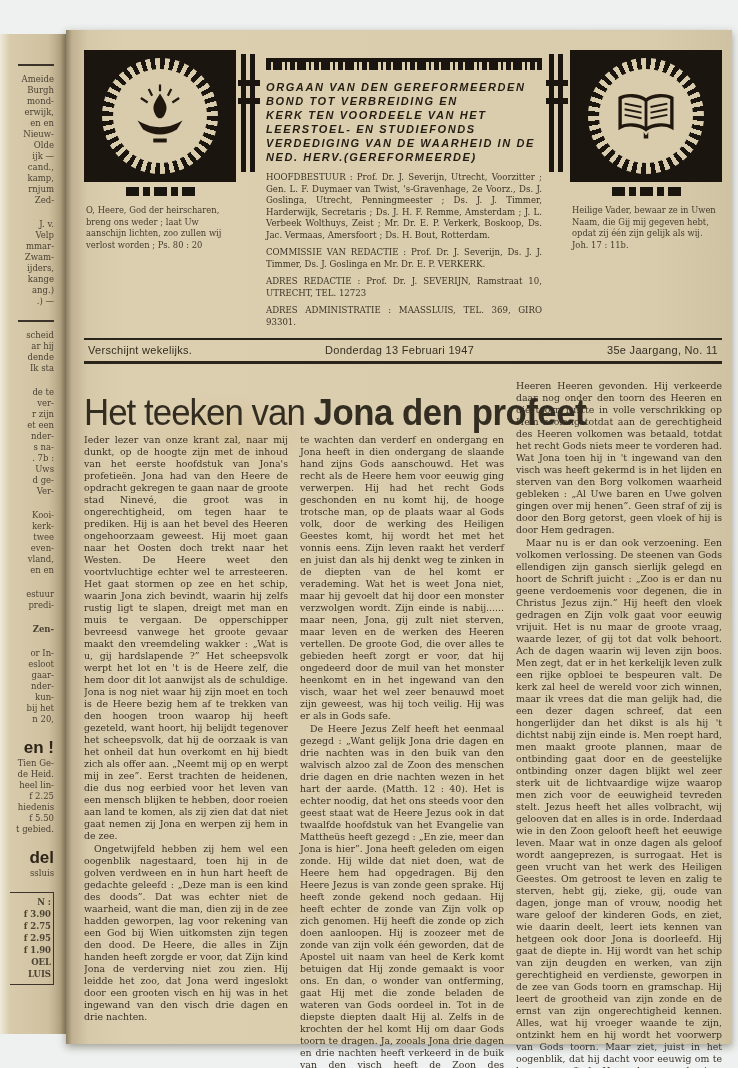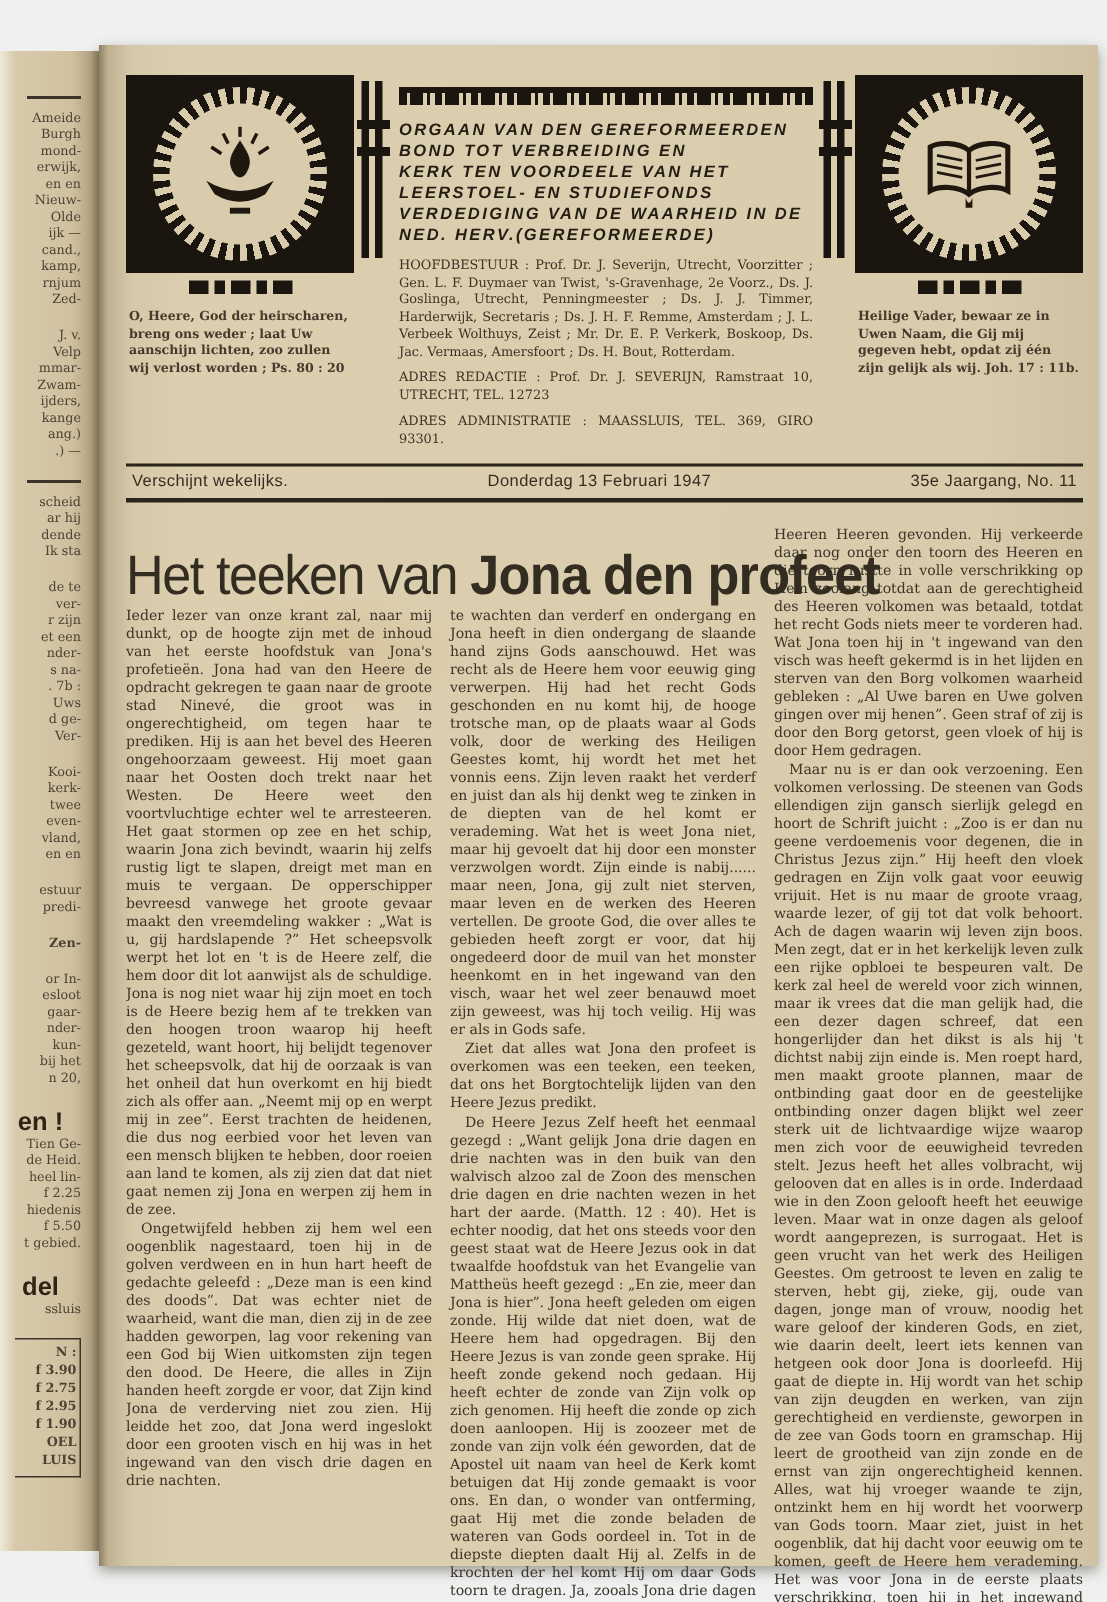--- a/index.html
+++ b/index.html
@@ -13,21 +13,21 @@
   
   .spine {
     position:absolute; left:0; top:34px; width:66px; height:1000px;
     background:linear-gradient(90deg,#efe9da 0,#d8cbab 10px,#cfc1a0 48px,#b4a584 60px,#8f8164 66px);
     padding:24px 12px 0 0;
     font-size:8.5px; line-height:11px; color:#4c4234;
     text-align:right; overflow:hidden;
   }
   .spine-rule { border-top:2px solid #3c342a; margin:6px 0 8px 18px; }
   .spine-group { margin-bottom:13px; }
-  .spine-big { font-family:"Liberation Sans",sans-serif; font-weight:bold; font-size:17px; line-height:20px; color:#2e2418;text-align:center; }
+  .spine-big { font-family:"Liberation Sans",sans-serif; font-weight:bold; font-size:17px; line-height:20px; color:#2e2418; }
   .spine-ad-box { border:1.5px solid #3c342a; border-left:none; margin:6px 0 0 10px; padding:3px 2px 4px 0; font-weight:bold; }
   .spine-ad-box .spine-line { line-height:12px; }
   .g-bold { font-weight:bold; }
   
   .page {
     position:absolute; left:66px; top:30px; width:666px; height:1014px;
     background:
       radial-gradient(ellipse 120px 60px at 24% 40%, rgba(186,140,60,.18), rgba(186,140,60,0) 70%),
       radial-gradient(ellipse 90px 50px at 30% 86%, rgba(186,140,60,.15), rgba(186,140,60,0) 70%),
       radial-gradient(ellipse 160px 90px at 88% 55%, rgba(170,130,60,.12), rgba(170,130,60,0) 70%),
@@ -71,21 +71,21 @@
   }
   .sun { width:116px; height:116px; border-radius:50%;
     background:repeating-conic-gradient(#1a150f 0 5deg,#d9ccac 5deg 10deg); position:relative; }
   .sun-in { position:absolute; inset:11px; border-radius:50%; background:#d9ccac;
     display:flex; align-items:center; justify-content:center; }
   .pillar { position:absolute; top:4px; width:22px; height:118px; }
   .pillar-right { right:-24px; } .pillar-left { left:-24px; }
   .blocks-row { display:flex; gap:4px; justify-content:center; margin-top:5px; }
   .blk { width:13px; height:9px; background:#1a150f; }
   .blk.sm { width:7px; }
-  .verse { margin-top:9px; font-size:8.4px; line-height:11.5px; color:#453b2d; padding:0 2px;font-weight:bold; }
+  .verse { margin-top:9px; font-size:8.4px; line-height:11.5px; color:#453b2d; padding:0 2px; }
   .mast-center { flex:1; padding:6px 28px 0 30px; }
   .barcode { height:12px; margin:2px 0 10px;
     background:repeating-linear-gradient(90deg,#1a150f 0 5px,transparent 5px 7px,#1a150f 7px 16px,transparent 16px 19px,#1a150f 19px 21px,transparent 21px 24px);
     border-top:4px solid #1a150f; }
   .organ { font-family:"Liberation Sans",sans-serif; font-weight:bold; font-size:11px;
     letter-spacing:1.6px; line-height:14px; color:#241d13;font-style:italic; }
   .board { font-size:8.6px; line-height:11.5px; margin-top:6px; text-align:justify; color:#38;
     color:#3c3325; }
   .board.first { margin-top:8px; }
   
@@ -247,20 +247,21 @@
       </div>
 
       <div class="mast-center">
         <div class="barcode"></div>
         <div class="organ">
           <div>ORGAAN VAN DEN GEREFORMEERDEN BOND TOT VERBREIDING EN</div>
           <div>KERK TEN VOORDEELE VAN HET LEERSTOEL- EN STUDIEFONDS</div>
           <div>VERDEDIGING VAN DE WAARHEID IN DE NED. HERV.(GEREFORMEERDE)</div>
         </div>
         <p class="board first">HOOFDBESTUUR : Prof. Dr. J. Severijn, Utrecht, Voorzitter ; Gen. L. F. Duymaer van Twist, 's-Gravenhage, 2e Voorz., Ds. J. Goslinga, Utrecht, Penningmeester ; Ds. J. J. Timmer, Harderwijk, Secretaris ; Ds. J. H. F. Remme, Amsterdam ; J. L. Verbeek Wolthuys, Zeist ; Mr. Dr. E. P. Verkerk, Boskoop, Ds. Jac. Vermaas, Amersfoort ; Ds. H. Bout, Rotterdam.</p>
+        <p class="board">COMMISSIE VAN REDACTIE : Prof. Dr. J. Severijn, Ds. J. J. Timmer, Ds. J. Goslinga en Mr. Dr. E. P. VERKERK.</p>
         <p class="board">ADRES REDACTIE : Prof. Dr. J. SEVERIJN, Ramstraat 10, UTRECHT, TEL. 12723</p>
         <p class="board">ADRES ADMINISTRATIE : MAASSLUIS, TEL. 369, GIRO 93301.</p>
       </div>
 
       <div class="emb-col">
         <div class="emb-square">
           <svg class="pillar pillar-left" viewBox="0 0 22 118">
             <rect x="3" y="0" width="5" height="118" fill="#1a150f"></rect>
             <rect x="12" y="0" width="5" height="118" fill="#1a150f"></rect>
             <rect x="0" y="26" width="22" height="6" fill="#1a150f"></rect>
@@ -308,21 +309,20 @@
     <div class="left-wrap">
       <h1 class="headline"><span class="light">Het teeken van </span><span class="bold">Jona den profeet</span></h1>
       <div class="cols2">
         <div class="col">
           <p class="cont">Ieder lezer van onze krant zal, naar mij dunkt, op de hoogte zijn met de inhoud van het eerste hoofdstuk van Jona's profetieën. Jona had van den Heere de opdracht gekregen te gaan naar de groote stad Ninevé, die groot was in ongerechtigheid, om tegen haar te prediken. Hij is aan het bevel des Heeren ongehoorzaam geweest. Hij moet gaan naar het Oosten doch trekt naar het Westen. De Heere weet den voortvluchtige echter wel te arresteeren. Het gaat stormen op zee en het schip, waarin Jona zich bevindt, waarin hij zelfs rustig ligt te slapen, dreigt met man en muis te vergaan. De opperschipper bevreesd vanwege het groote gevaar maakt den vreemdeling wakker : „Wat is u, gij hardslapende ?” Het scheepsvolk werpt het lot en 't is de Heere zelf, die hem door dit lot aanwijst als de schuldige. Jona is nog niet waar hij zijn moet en toch is de Heere bezig hem af te trekken van den hoogen troon waarop hij heeft gezeteld, want hoort, hij belijdt tegenover het scheepsvolk, dat hij de oorzaak is van het onheil dat hun overkomt en hij biedt zich als offer aan. „Neemt mij op en werpt mij in zee”. Eerst trachten de heidenen, die dus nog eerbied voor het leven van een mensch blijken te hebben, door roeien aan land te komen, als zij zien dat dat niet gaat nemen zij Jona en werpen zij hem in de zee.</p>
           <p>Ongetwijfeld hebben zij hem wel een oogenblik nagestaard, toen hij in de golven verdween en in hun hart heeft de gedachte geleefd : „Deze man is een kind des doods”. Dat was echter niet de waarheid, want die man, dien zij in de zee hadden geworpen, lag voor rekening van een God bij Wien uitkomsten zijn tegen den dood. De Heere, die alles in Zijn handen heeft zorgde er voor, dat Zijn kind Jona de verderving niet zou zien. Hij leidde het zoo, dat Jona werd ingeslokt door een grooten visch en hij was in het ingewand van den visch drie dagen en drie nachten.</p>
 
         </div>
         <div class="col">
           <p class="cont">te wachten dan verderf en ondergang en Jona heeft in dien ondergang de slaande hand zijns Gods aanschouwd. Het was recht als de Heere hem voor eeuwig ging verwerpen. Hij had het recht Gods geschonden en nu komt hij, de hooge trotsche man, op de plaats waar al Gods volk, door de werking des Heiligen Geestes komt, hij wordt het met het vonnis eens. Zijn leven raakt het verderf en juist dan als hij denkt weg te zinken in de diepten van de hel komt er verademing. Wat het is weet Jona niet, maar hij gevoelt dat hij door een monster verzwolgen wordt. Zijn einde is nabij...... maar neen, Jona, gij zult niet sterven, maar leven en de werken des Heeren vertellen. De groote God, die over alles te gebieden heeft zorgt er voor, dat hij ongedeerd door de muil van het monster heenkomt en in het ingewand van den visch, waar het wel zeer benauwd moet zijn geweest, was hij toch veilig. Hij was er als in Gods safe.</p>
-          <p>Ziet dat alles wat Jona den profeet is overkomen was een teeken, een teeken, dat ons het Borgtochtelijk lijden van den Heere Jezus predikt.</p>
           <p>De Heere Jezus Zelf heeft het eenmaal gezegd : „Want gelijk Jona drie dagen en drie nachten was in den buik van den walvisch alzoo zal de Zoon des menschen drie dagen en drie nachten wezen in het hart der aarde. (Matth. 12 : 40). Het is echter noodig, dat het ons steeds voor den geest staat wat de Heere Jezus ook in dat twaalfde hoofdstuk van het Evangelie van Mattheüs heeft gezegd : „En zie, meer dan Jona is hier”. Jona heeft geleden om eigen zonde. Hij wilde dat niet doen, wat de Heere hem had opgedragen. Bij den Heere Jezus is van zonde geen sprake. Hij heeft zonde gekend noch gedaan. Hij heeft echter de zonde van Zijn volk op zich genomen. Hij heeft die zonde op zich doen aanloopen. Hij is zoozeer met de zonde van zijn volk één geworden, dat de Apostel uit naam van heel de Kerk komt betuigen dat Hij zonde gemaakt is voor ons. En dan, o wonder van ontferming, gaat Hij met die zonde beladen de wateren van Gods oordeel in. Tot in de diepste diepten daalt Hij al. Zelfs in de krochten der hel komt Hij om daar Gods toorn te dragen. Ja, zooals Jona drie dagen en drie nachten heeft verkeerd in de buik van den visch heeft de Zoon des menschen drie dagen en drie nachten verkeerd in het hart der aarde. Toen Hij in het graf lag had Hij nog geen rust. Een slaapstede, een doorgang naar het eeuwige leven is het graf voor al Gods kinderen. De Borg heeft in het graf den vloek des</p>
         </div>
       </div>
     </div>
     <div class="col col3">
       <p class="cont">Heeren Heeren gevonden. Hij verkeerde daar nog onder den toorn des Heeren en die toorn rustte in volle verschrikking op Hem zoolang totdat aan de gerechtigheid des Heeren volkomen was betaald, totdat het recht Gods niets meer te vorderen had. Wat Jona toen hij in 't ingewand van den visch was heeft gekermd is in het lijden en sterven van den Borg volkomen waarheid gebleken : „Al Uwe baren en Uwe golven gingen over mij henen”. Geen straf of zij is door den Borg getorst, geen vloek of hij is door Hem gedragen.</p>
       <p>Maar nu is er dan ook verzoening. Een volkomen verlossing. De steenen van Gods ellendigen zijn gansch sierlijk gelegd en hoort de Schrift juicht : „Zoo is er dan nu geene verdoemenis voor degenen, die in Christus Jezus zijn.” Hij heeft den vloek gedragen en Zijn volk gaat voor eeuwig vrijuit. Het is nu maar de groote vraag, waarde lezer, of gij tot dat volk behoort. Ach de dagen waarin wij leven zijn boos. Men zegt, dat er in het kerkelijk leven zulk een rijke opbloei te bespeuren valt. De kerk zal heel de wereld voor zich winnen, maar ik vrees dat die man gelijk had, die een dezer dagen schreef, dat een hongerlijder dan het dikst is als hij 't dichtst nabij zijn einde is. Men roept hard, men maakt groote plannen, maar de ontbinding gaat door en de geestelijke ontbinding onzer dagen blijkt wel zeer sterk uit de lichtvaardige wijze waarop men zich voor de eeuwigheid tevreden stelt. Jezus heeft het alles volbracht, wij gelooven dat en alles is in orde. Inderdaad wie in den Zoon gelooft heeft het eeuwige leven. Maar wat in onze dagen als geloof wordt aangeprezen, is surrogaat. Het is geen vrucht van het werk des Heiligen Geestes. Om getroost te leven en zalig te sterven, hebt gij, zieke, gij, oude van dagen, jonge man of vrouw, noodig het ware geloof der kinderen Gods, en ziet, wie daarin deelt, leert iets kennen van hetgeen ook door Jona is doorleefd. Hij gaat de diepte in. Hij wordt van het schip van zijn deugden en werken, van zijn gerechtigheid en verdienste, geworpen in de zee van Gods toorn en gramschap. Hij leert de grootheid van zijn zonde en de ernst van zijn ongerechtigheid kennen. Alles, wat hij vroeger waande te zijn, ontzinkt hem en hij wordt het voorwerp van Gods toorn. Maar ziet, juist in het oogenblik, dat hij dacht voor eeuwig om te komen, geeft de Heere hem verademing. Het was voor Jona in de eerste plaats verschrikking, toen hij in het ingewand van den grooten visch terecht kwam, maar toch óók verkwikking. Hij zag, dat de Heere in zijn dood nog geen lust had, dat het nog kon, dat zulk een gered werd. Ziet, dat ervaart die ziel, die onder het recht Gods verloren gaat. De Heere troost haar en doet haar verstaan, dat het bloed van Jezus Christus reinigt van alle zonden, en als de drie dagen en nachten van Zijn gramschap voorbij zijn, doet Hij haar het volle licht opgaan en mag zij wandelen in het schijnsel van de Zon der Gerechtigheid.</p>
 
     </div>
 

